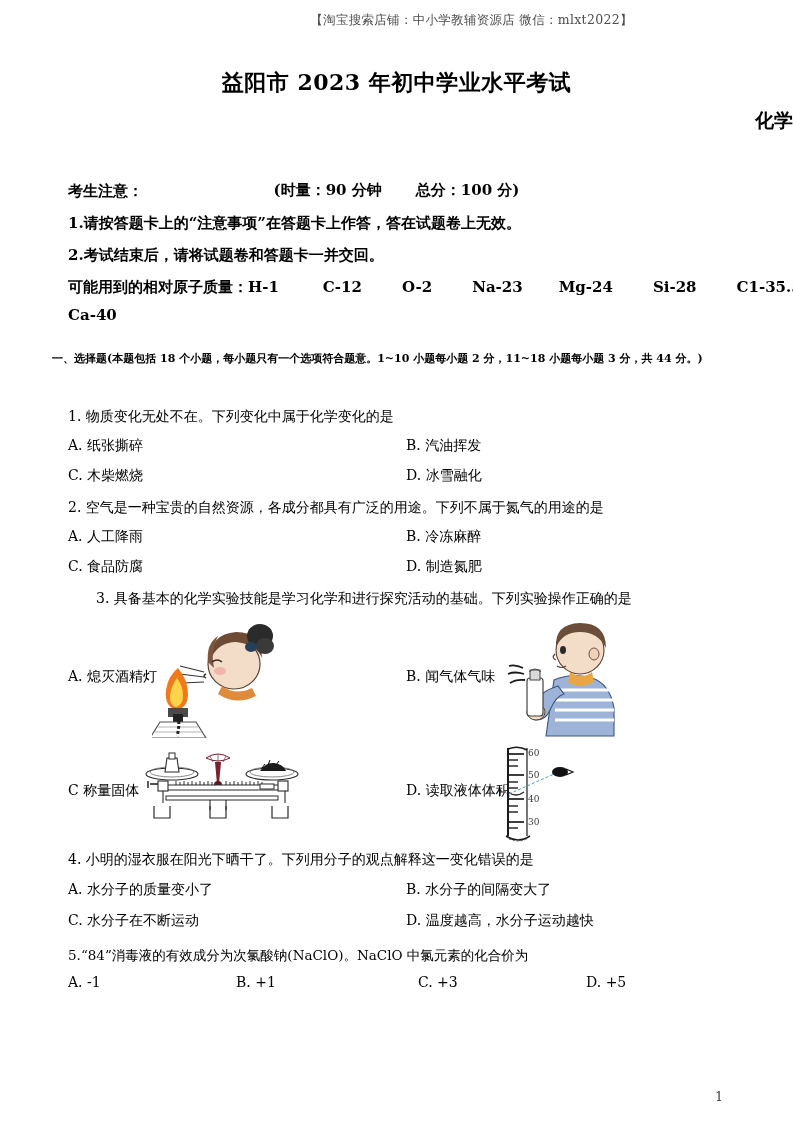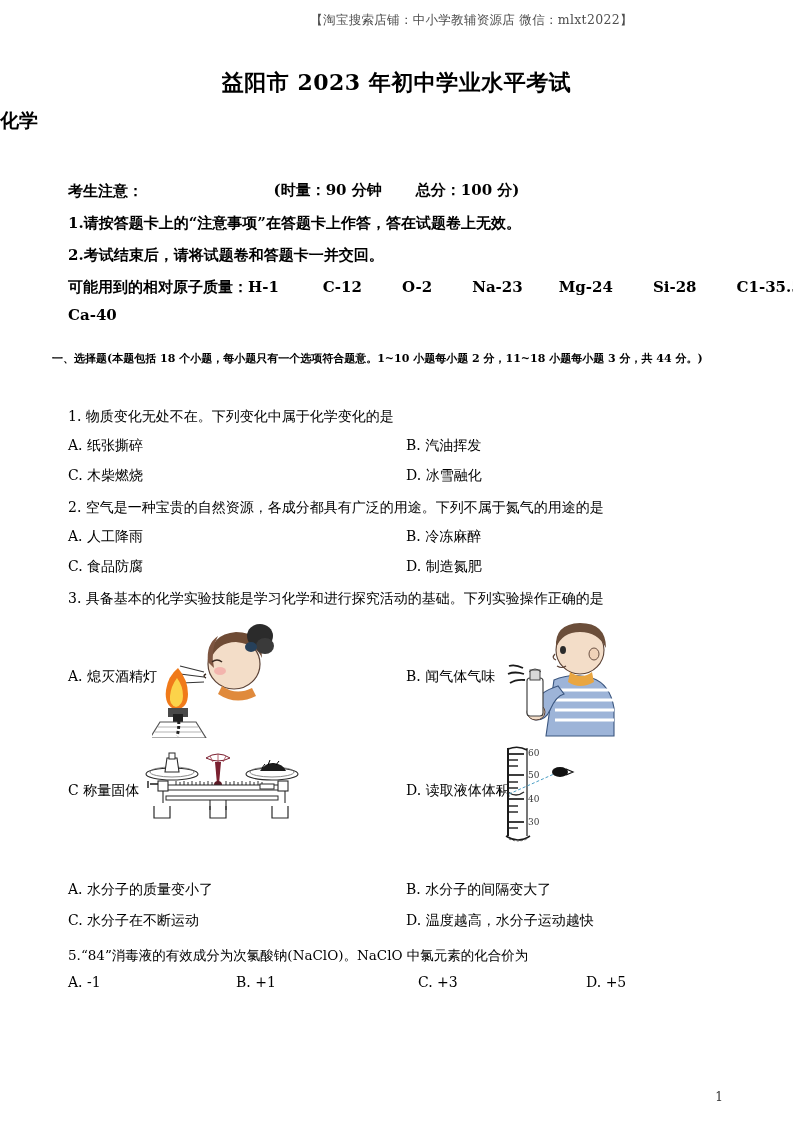--- a/index.html
+++ b/index.html
@@ -49,21 +49,21 @@
     text-align: center;
     font-size: 22px;
     font-weight: bold;
     letter-spacing: 0.5px;
   }
   .doc-subject {
     position: absolute;
     top: 108px;
     left: 0;
     width: 793px;
-    text-align: left;
+    text-align: right;
     font-size: 19px;
     font-weight: bold;
   }
   .doc-meta {
     position: absolute;
     top: 146px;
     left: 0;
     width: 793px;
     text-align: center;
     font-size: 15px;
@@ -224,21 +224,21 @@
   <div class="q q-stem" style="top:497px;">2. 空气是一种宝贵的自然资源，各成分都具有广泛的用途。下列不属于氮气的用途的是</div>
   <div class="opt-row" style="top:528px;">
     <span class="opt col-a">A. 人工降雨</span>
     <span class="opt col-b">B. 冷冻麻醉</span>
   </div>
   <div class="opt-row" style="top:558px;">
     <span class="opt col-a">C. 食品防腐</span>
     <span class="opt col-b">D. 制造氮肥</span>
   </div>
 
-  <div class="q q-stem" style="top:588px;">3. 具备基本的化学实验技能是学习化学和进行探究活动的基础。下列实验操作正确的是</div>
+  <div class="q q-stem" style="top:588px;margin-left:28px;">3. 具备基本的化学实验技能是学习化学和进行探究活动的基础。下列实验操作正确的是</div>
 
   <div class="img-opt-label" style="left:68px; top:668px;">A. 熄灭酒精灯</div>
   <div class="fig" style="left:152px; top:616px; width:130px; height:122px;">
     <svg width="130" height="122" viewBox="0 0 130 122" xmlns="http://www.w3.org/2000/svg">
 
       <ellipse cx="82" cy="48" rx="26" ry="25" fill="#f3ddc8" stroke="#5b4236" stroke-width="1.2"></ellipse>
       <path d="M58 44 Q58 18 84 16 Q110 16 110 42 Q104 28 84 26 Q66 26 58 44 Z" fill="#6e4b35"></path>
       <path d="M56 46 Q54 28 66 20 Q58 34 62 52 Z" fill="#7d5540"></path>
 
       <ellipse cx="108" cy="20" rx="13" ry="12" fill="#2b2b2b"></ellipse>
@@ -407,20 +407,21 @@
 
       <path d="M13 50 L58 30" stroke="#4a9ec4" stroke-width="1" stroke-dasharray="3 2"></path>
 
       <ellipse cx="64" cy="28" rx="8" ry="5" fill="#111"></ellipse>
       <path d="M70 25 l7 3 l-7 3" fill="none" stroke="#111" stroke-width="1.2"></path>
 
       <path d="M4 48 l6 0 M4 45 l0 7" stroke="#1a1a1a" stroke-width="1.2"></path>
     </svg>
   </div>
 
+  <div class="q q-stem" style="top:849px;">4. 小明的湿衣服在阳光下晒干了。下列用分子的观点解释这一变化错误的是</div>
   <div class="opt-row" style="top:881px;">
     <span class="opt col-a">A. 水分子的质量变小了</span>
     <span class="opt col-b">B. 水分子的间隔变大了</span>
   </div>
   <div class="opt-row" style="top:912px;">
     <span class="opt col-a">C. 水分子在不断运动</span>
     <span class="opt col-b">D. 温度越高，水分子运动越快</span>
   </div>
 
   <div class="q q-stem" style="top:945px; font-size:13.5px;">5.“84”消毒液的有效成分为次氯酸钠(NaClO)。NaClO 中氯元素的化合价为</div>

